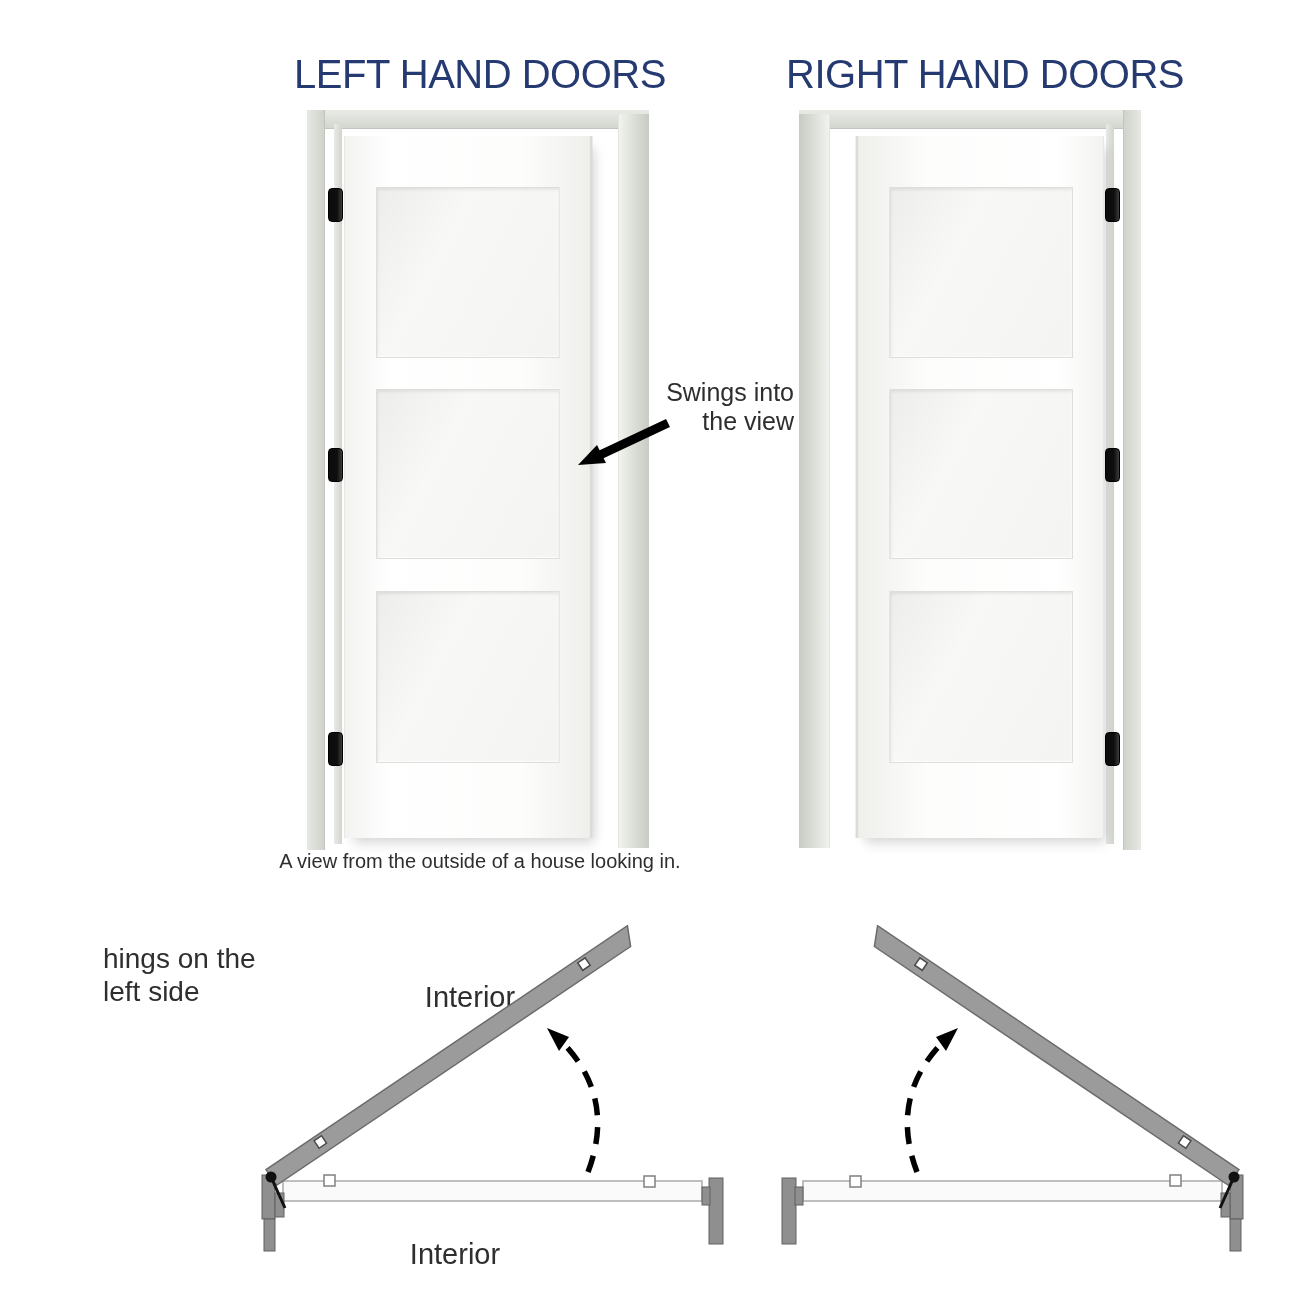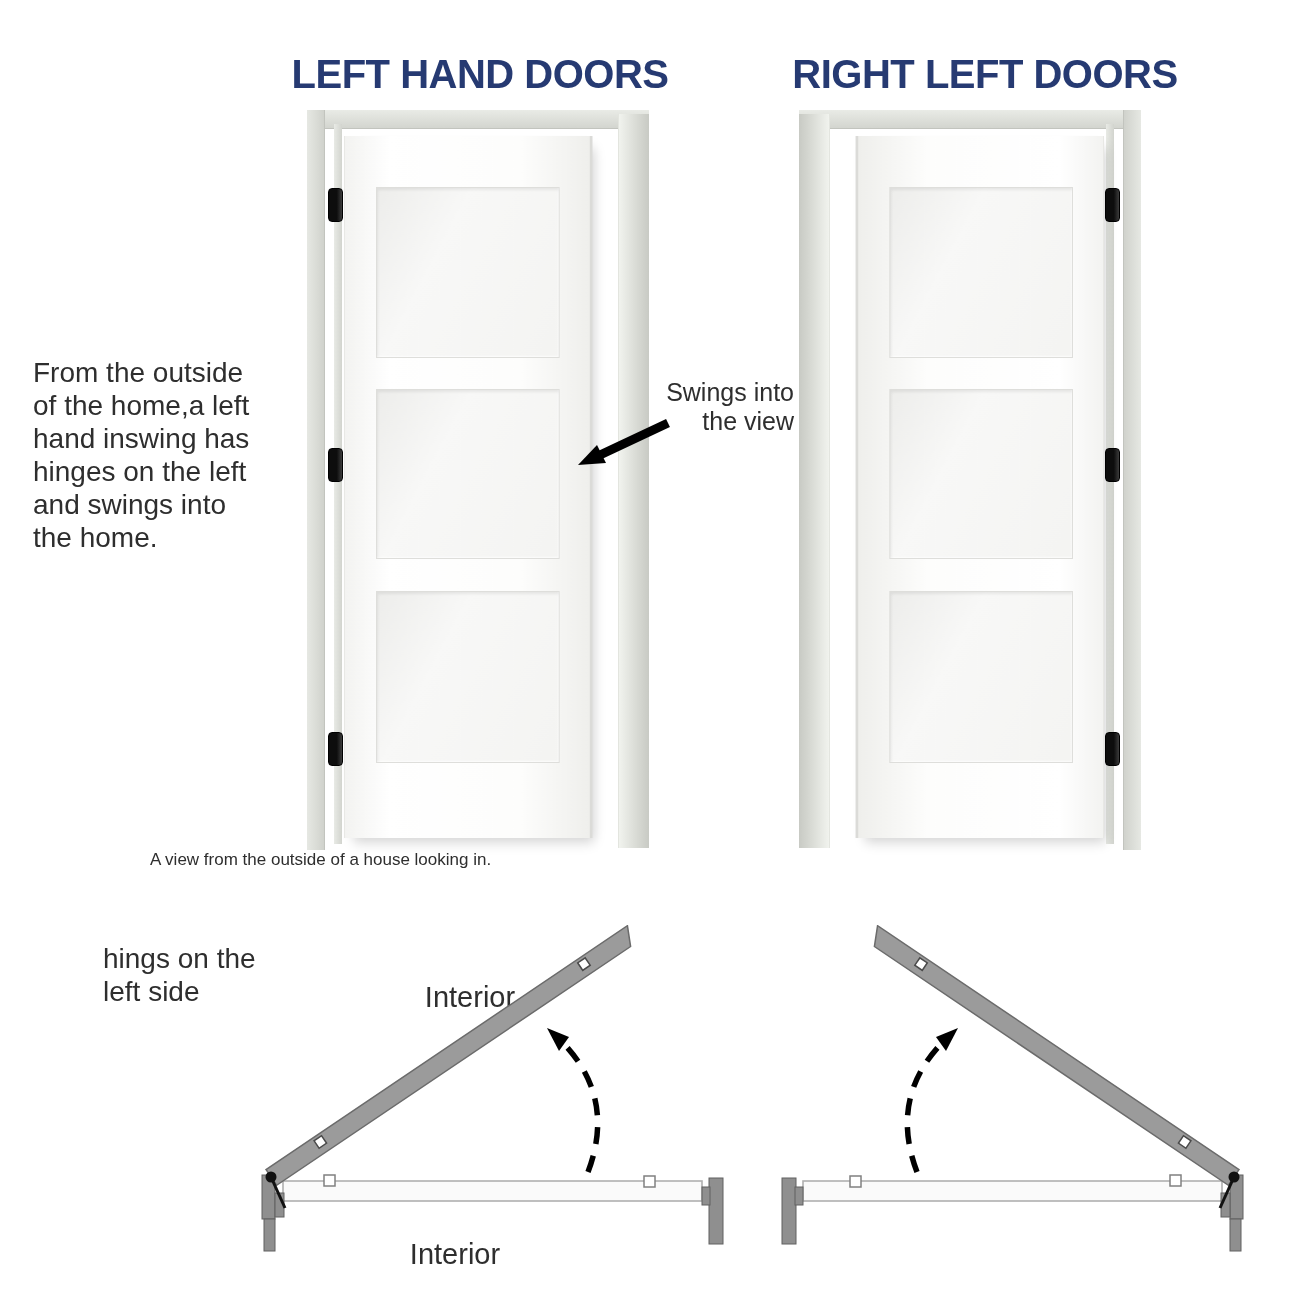--- a/index.html
+++ b/index.html
@@ -3,38 +3,38 @@
 <meta charset="utf-8">
 <style>
   html,body{margin:0;padding:0;background:#fff;}
   .canvas{
     position:relative;width:1300px;height:1300px;background:#fff;overflow:hidden;
     font-family:"Liberation Sans",sans-serif;color:var(--color-body-text,#2e2e2e);
   }
   
   .heading{
     position:absolute;top:52px;margin:0;width:500px;text-align:center;
-    font-size:40px;font-weight:bold;letter-spacing:-0.5px;
+    font-size:40px;font-weight:normal;letter-spacing:-0.5px;
     color:var(--color-heading,#263a72);
   }
   .heading-left{left:230px;}
   .heading-right{left:735px;}
   
   .multiline{white-space:pre-line;}
   .note-left{
     position:absolute;left:33px;top:356px;width:270px;
     font-size:28px;line-height:33px;
   }
   .swing-note{
     position:absolute;left:598px;top:378px;width:196px;text-align:right;
     font-size:25px;line-height:29px;
   }
   .caption{
-    position:absolute;left:150px;top:850px;width:660px;text-align:left;
-    font-size:17px;
+    position:absolute;left:150px;top:850px;width:660px;text-align:center;
+    font-size:20px;
   }
   .hinge-note{
     position:absolute;left:103px;top:942px;width:240px;
     font-size:28px;line-height:33px;
   }
   .interior-label{
     position:absolute;left:370px;top:981px;width:200px;text-align:center;font-size:29px;
   }
   .exterior-label{
     position:absolute;left:355px;top:1238px;width:200px;text-align:center;font-size:29px;
@@ -106,21 +106,21 @@
   .tv-pivot{fill:#111;}
   .tv-arc{fill:none;stroke:var(--color-arrow-black,#000);stroke-width:5.5;stroke-dasharray:17 12;}
   .tv-arrowhead{fill:var(--color-arrow-black,#000);}
 </style>
 </head>
 <body>
 
 <div class="canvas">
 
   <h1 class="heading heading-left">LEFT HAND DOORS</h1>
-  <h1 class="heading heading-right">RIGHT LEFT DOORS</h1>
+  <h1 class="heading heading-right">RIGHT HAND DOORS</h1>
 
   <div class="door-unit unit-left">
     <div class="casing casing-top"></div>
     <div class="casing casing-hinge"></div>
     <div class="casing casing-latch"></div>
     <div class="jamb-sliver"></div>
     <div class="leaf-wrap">
       <div class="leaf">
         <div class="panel panel-1"></div>
         <div class="panel panel-2"></div>
@@ -142,26 +142,20 @@
         <div class="panel panel-1"></div>
         <div class="panel panel-2"></div>
         <div class="panel panel-3"></div>
       </div>
     </div>
     <div class="hinge hinge-1"></div>
     <div class="hinge hinge-2"></div>
     <div class="hinge hinge-3"></div>
   </div>
 
-  <div class="note-left multiline">From the outside
-of the home,a left
-hand inswing has
-hinges on the left
-and swings into
-the home.</div>
 
   <div class="swing-note multiline">Swings into
 the view</div>
   <svg class="swing-arrow" width="130" height="70" viewBox="0 0 130 70">
     <line x1="112" y1="18" x2="44" y2="50"></line>
     <polygon points="22,60 41,40 50,58"></polygon>
   </svg>
 
   <div class="caption">A view from the outside of a house looking in.</div>
 

